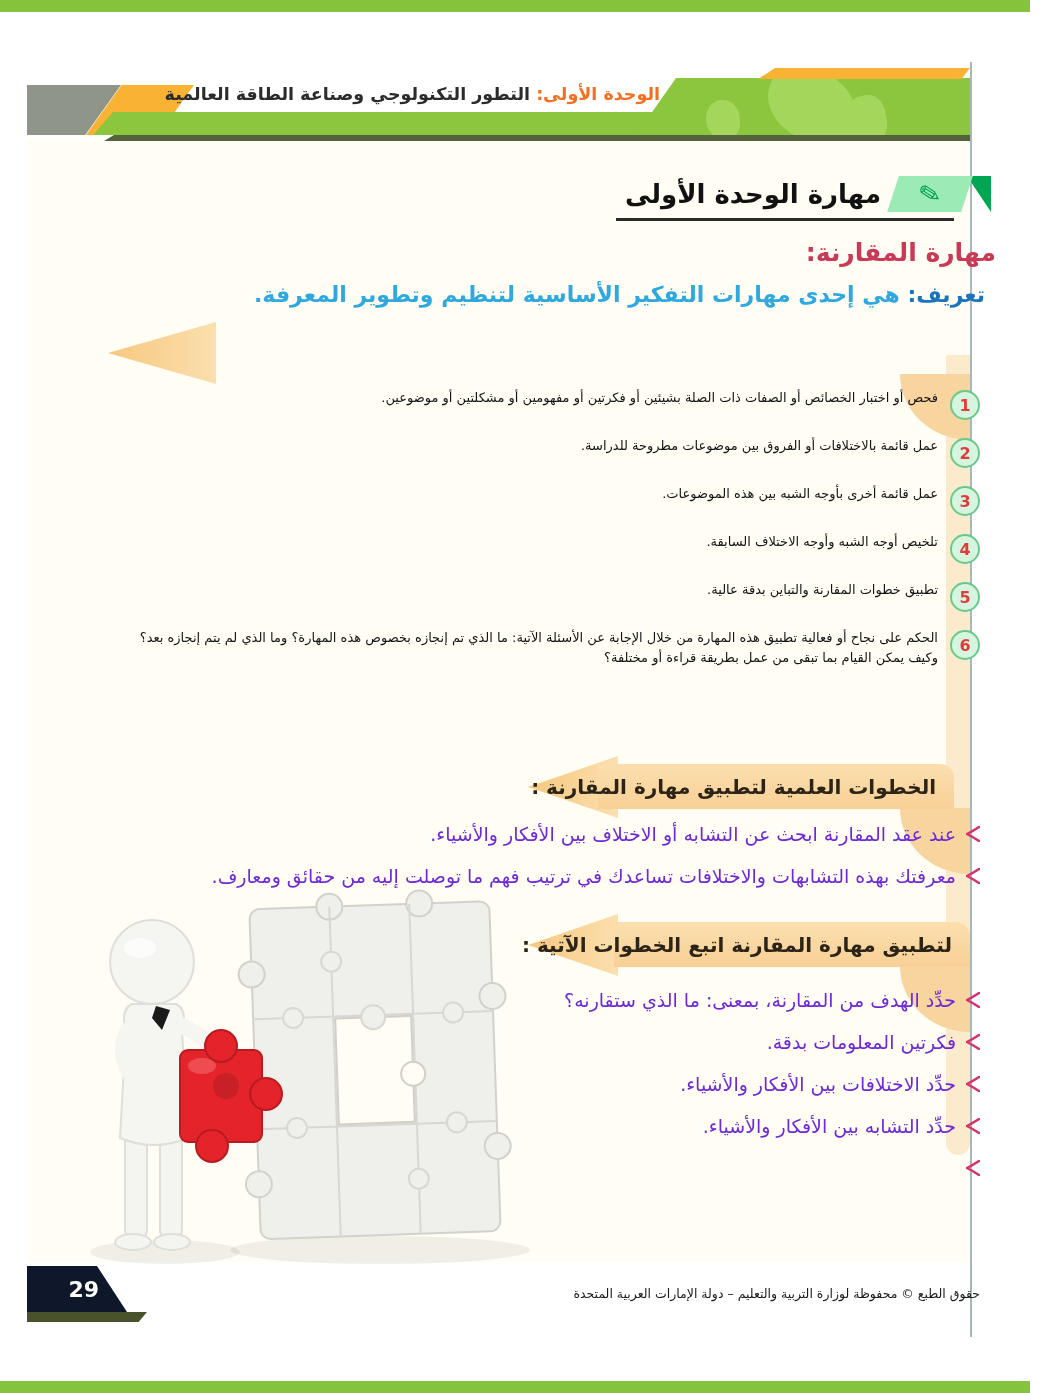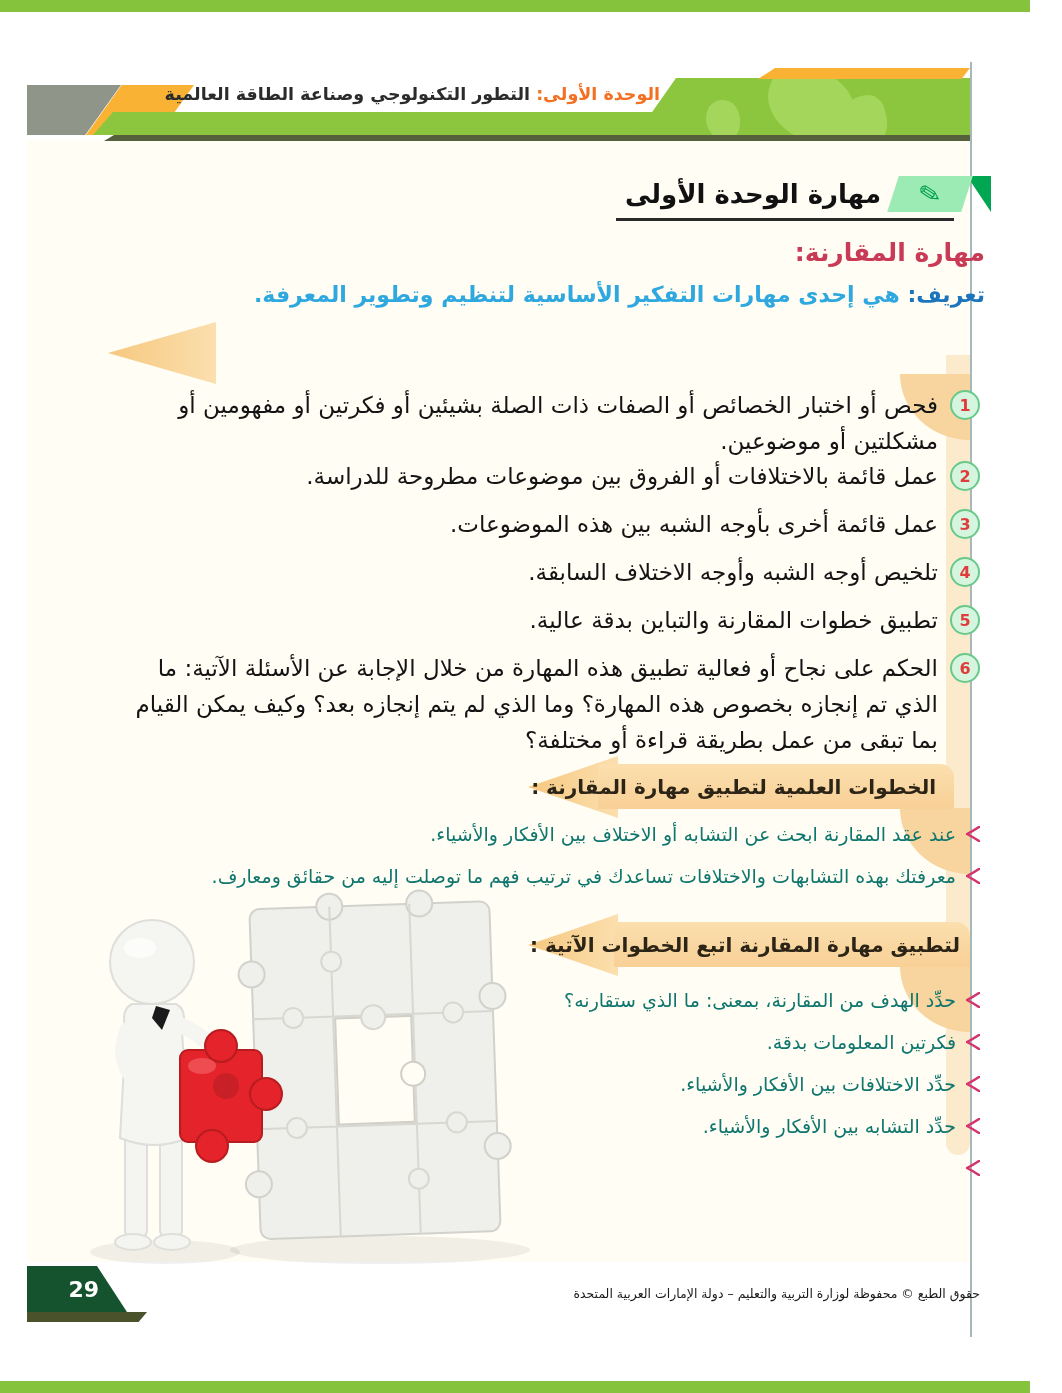--- a/index.html
+++ b/index.html
@@ -38,64 +38,64 @@
   
   .badge{position:absolute;top:176px;right:77px;display:flex;flex-direction:row;align-items:center;gap:12px;}
   .badge-icon-wrap{display:flex;align-items:center;}
   .badge-par{width:74px;height:36px;background:#9cebb4;transform:skewX(-18deg);display:flex;align-items:center;justify-content:center;}
   .badge-par .pencil{transform:skewX(18deg) rotate(-12deg);font-size:26px;color:#009e4f;line-height:1;}
   .badge-tri{width:0;height:0;border-top:36px solid #00a651;border-left:24px solid transparent;margin-right:-6px;}
   .badge-title{font-size:26px;font-weight:bold;color:#111;white-space:nowrap;}
   .badge-underline{position:absolute;top:218px;left:648px;width:338px;height:3px;background:#2a2a2a;}
 
   
-  .intro-heading{position:absolute;top:238px;right:77px;font-size:25px;font-weight:bold;color:#c93a56;white-space:nowrap;}
+  .intro-heading{position:absolute;top:238px;right:66px;font-size:25px;font-weight:bold;color:#c93a56;white-space:nowrap;}
   .intro-def{position:absolute;top:282px;right:77px;font-size:22px;font-weight:bold;white-space:nowrap;}
   .intro-def .def-label{color:#1c75bc;}
   .intro-def .def-text{color:#2fa8e0;}
 
   
   .v-strip{position:absolute;left:978px;top:355px;width:24px;height:800px;background:#fbeacb;border-radius:0 0 12px 12px;}
   .hook{position:absolute;width:70px;height:66px;background:#f8d49e;border-radius:0 0 0 100%;}
   .banner-bar{position:absolute;height:45px;background:linear-gradient(#fbdfae,#f8d096);display:flex;align-items:center;}
   .banner-bar .banner-label{font-size:20px;font-weight:bold;color:#2c2416;white-space:nowrap;}
   .banner-arrow{position:absolute;background:linear-gradient(90deg,#f6c87f,#fbdfae);
             clip-path:polygon(0 50%,100% 0,100% 100%);}
   .b1-bar{left:244px;top:330px;width:758px;border-top-right-radius:18px;}
   .b1-bar .banner-label{margin-right:124px;}
   .b1-arrow{left:140px;top:322px;width:108px;height:62px;}
   .b2-bar{left:630px;top:764px;width:356px;border-top-right-radius:14px;}
   .b2-bar .banner-label{margin-right:18px;}
   .b2-arrow{left:560px;top:756px;width:90px;height:62px;}
   .b3-bar{left:646px;top:922px;width:356px;border-top-right-radius:14px;}
-  .b3-bar .banner-label{margin-right:10px;}
+  .b3-bar .banner-label{margin-right:18px;}
   .b3-arrow{left:560px;top:914px;width:90px;height:62px;}
 
   
   .numlist{position:absolute;top:388px;right:82px;width:872px;}
   .num-row{display:flex;align-items:flex-start;min-height:48px;}
   .num-circle{flex:0 0 auto;width:26px;height:26px;margin-top:2px;border-radius:50%;background:#d6f5df;
             border:2px solid #69c98b;color:#e03c3c;font-size:16px;font-weight:bold;
             display:flex;align-items:center;justify-content:center;margin-left:12px;}
-  .num-text{font-size:23px;color:#141414;line-height:1.55;}
+  .num-text{font-size:13px;color:#141414;line-height:1.55;}
 
   
   .bullets{position:absolute;right:82px;}
   .bul-s2{top:820px;width:880px;}
   .bul-s3{top:986px;width:560px;}
   .bul-row{display:flex;align-items:flex-start;height:42px;}
   .bul-mark{flex:0 0 auto;margin-top:6px;margin-left:10px;}
-  .bul-text{font-size:19px;color:#0f766e;line-height:1.5;white-space:nowrap;}
+  .bul-text{font-size:19px;color:#6d28d9;line-height:1.5;white-space:nowrap;}
 
   
   .illu{position:absolute;left:62px;top:880px;width:510px;height:395px;}
 
   
   .copyright{position:absolute;top:1286px;right:82px;font-size:12.5px;color:#1a1a1a;white-space:nowrap;}
-  .pagenum-shape{position:absolute;left:59px;top:1266px;width:100px;height:46px;background:#14532d;
+  .pagenum-shape{position:absolute;left:59px;top:1266px;width:100px;height:46px;background:#0f172a;
             clip-path:polygon(0 0,70% 0,100% 100%,0 100%);display:flex;align-items:center;}
   .pagenum-shape span{color:#fff;font-size:22px;font-weight:bold;margin-right:0;margin-left:0;padding-right:28px;}
   .pagenum-underbar{position:absolute;left:59px;top:1312px;width:120px;height:10px;background:#49522a;
             clip-path:polygon(0 0,100% 0,93% 100%,0 100%);}
 </style>
 </head>
 <body>
 
 <div id="canvas">
 

